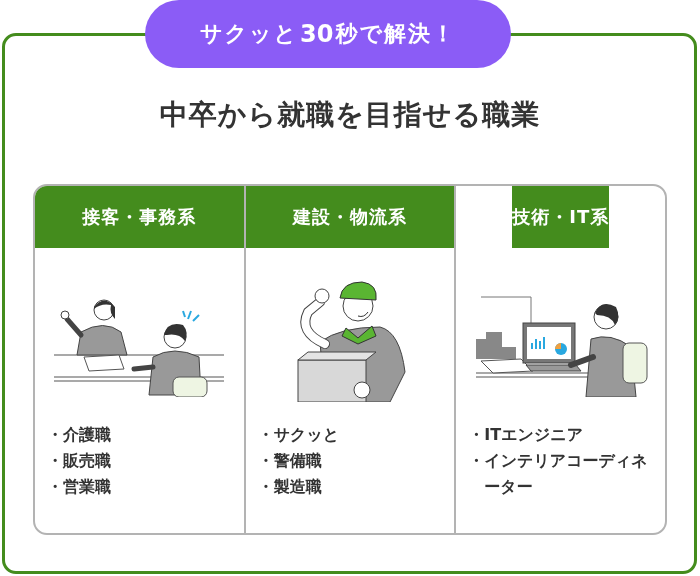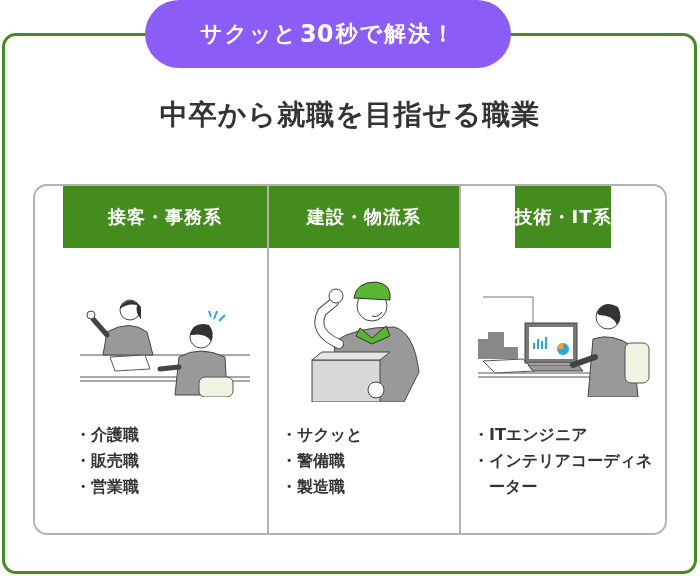--- a/index.html
+++ b/index.html
@@ -20,21 +20,20 @@
 
   .title {
     position: absolute; left: 0; top: 96px; width: 700px; text-align: center;
     font-size: 28px; font-weight: bold; color: #333; letter-spacing: 1px;
   }
 
   .table {
     position: absolute; left: 33px; top: 184px; width: 634px; height: 351px;
     border: 2px solid #b3b3b3; border-radius: 14px; overflow: hidden;
     display: flex;
-    padding-left: 28px;
   }
   .col { flex: 1; display: flex; flex-direction: column; border-right: 2px solid #b3b3b3; }
   .col:last-child { border-right: none; align-items: center; }
   .col-head {
     height: 62px; background: #448c1d; color: #fff;
     display: flex; align-items: center; justify-content: center;
     font-size: 18px; font-weight: bold; letter-spacing: 1px;
   }
   .col-body { flex: 1; padding: 14px 12px 0 12px; }
   .illus { height: 150px; display: flex; align-items: center; justify-content: center; }

